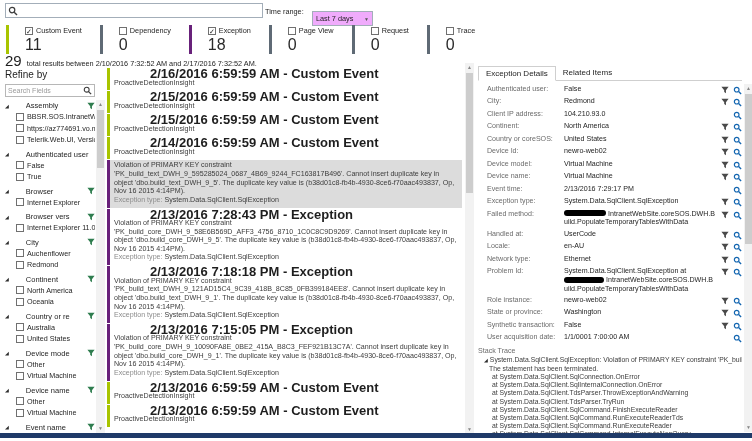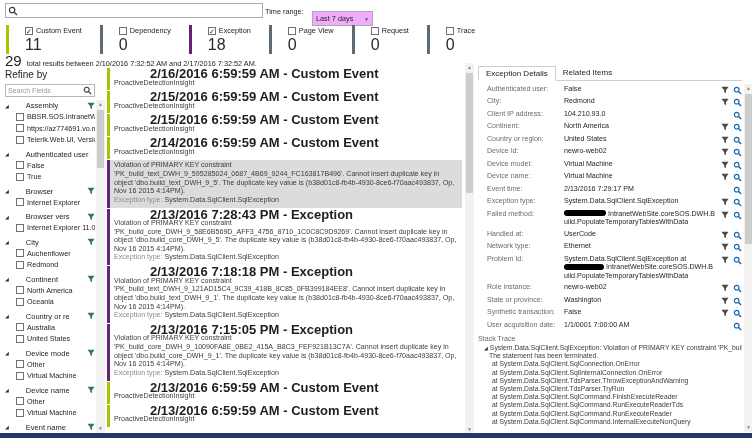--- a/index.html
+++ b/index.html
@@ -464,21 +464,21 @@
           </span>
           <span class="mag-i" style="color: rgb(18, 101, 176);">
             <svg width="9" height="9" viewBox="0 0 10 10">
               <circle cx="4.1" cy="4.1" r="2.6" fill="none" stroke="currentColor" stroke-width="1.3"></circle>
               <line x1="6.2" y1="6.2" x2="9" y2="9" stroke="currentColor" stroke-width="1.5"></line>
             </svg>
           </span>
         </span>
       </div>
       <div class="frow">
-        <span class="flabel">Country or region:</span>
+        <span class="flabel">Country or coreSOS:</span>
         <span class="fvalue"><span>United States</span></span>
         <span class="ficons">
           <span class="funnel-i">
             <svg width="8" height="8" viewBox="0 0 10 10">
               <path d="M0.5 1h9L6.2 5.2V9L4 7.4V5.2L0.5 1z" fill="currentColor"></path>
             </svg>
           </span>
           <span class="mag-i" style="color: rgb(18, 101, 176);">
             <svg width="9" height="9" viewBox="0 0 10 10">
               <circle cx="4.1" cy="4.1" r="2.6" fill="none" stroke="currentColor" stroke-width="1.3"></circle>
@@ -580,20 +580,37 @@
             <svg width="9" height="9" viewBox="0 0 10 10">
               <circle cx="4.1" cy="4.1" r="2.6" fill="none" stroke="currentColor" stroke-width="1.3"></circle>
               <line x1="6.2" y1="6.2" x2="9" y2="9" stroke="currentColor" stroke-width="1.5"></line>
             </svg>
           </span>
         </span>
       </div>
       <div class="frow">
         <span class="flabel">Handled at:</span>
         <span class="fvalue"><span>UserCode</span></span>
+        <span class="ficons">
+          <span class="funnel-i">
+            <svg width="8" height="8" viewBox="0 0 10 10">
+              <path d="M0.5 1h9L6.2 5.2V9L4 7.4V5.2L0.5 1z" fill="currentColor"></path>
+            </svg>
+          </span>
+          <span class="mag-i" style="color: rgb(18, 101, 176);">
+            <svg width="9" height="9" viewBox="0 0 10 10">
+              <circle cx="4.1" cy="4.1" r="2.6" fill="none" stroke="currentColor" stroke-width="1.3"></circle>
+              <line x1="6.2" y1="6.2" x2="9" y2="9" stroke="currentColor" stroke-width="1.5"></line>
+            </svg>
+          </span>
+        </span>
+      </div>
+      <div class="frow">
+        <span class="flabel">Locale:</span>
+        <span class="fvalue"><span>en-AU</span></span>
         <span class="ficons">
           <span class="funnel-i">
             <svg width="8" height="8" viewBox="0 0 10 10">
               <path d="M0.5 1h9L6.2 5.2V9L4 7.4V5.2L0.5 1z" fill="currentColor"></path>
             </svg>
           </span>
           <span class="mag-i" style="color: rgb(18, 101, 176);">
             <svg width="9" height="9" viewBox="0 0 10 10">
               <circle cx="4.1" cy="4.1" r="2.6" fill="none" stroke="currentColor" stroke-width="1.3"></circle>
               <line x1="6.2" y1="6.2" x2="9" y2="9" stroke="currentColor" stroke-width="1.5"></line>

